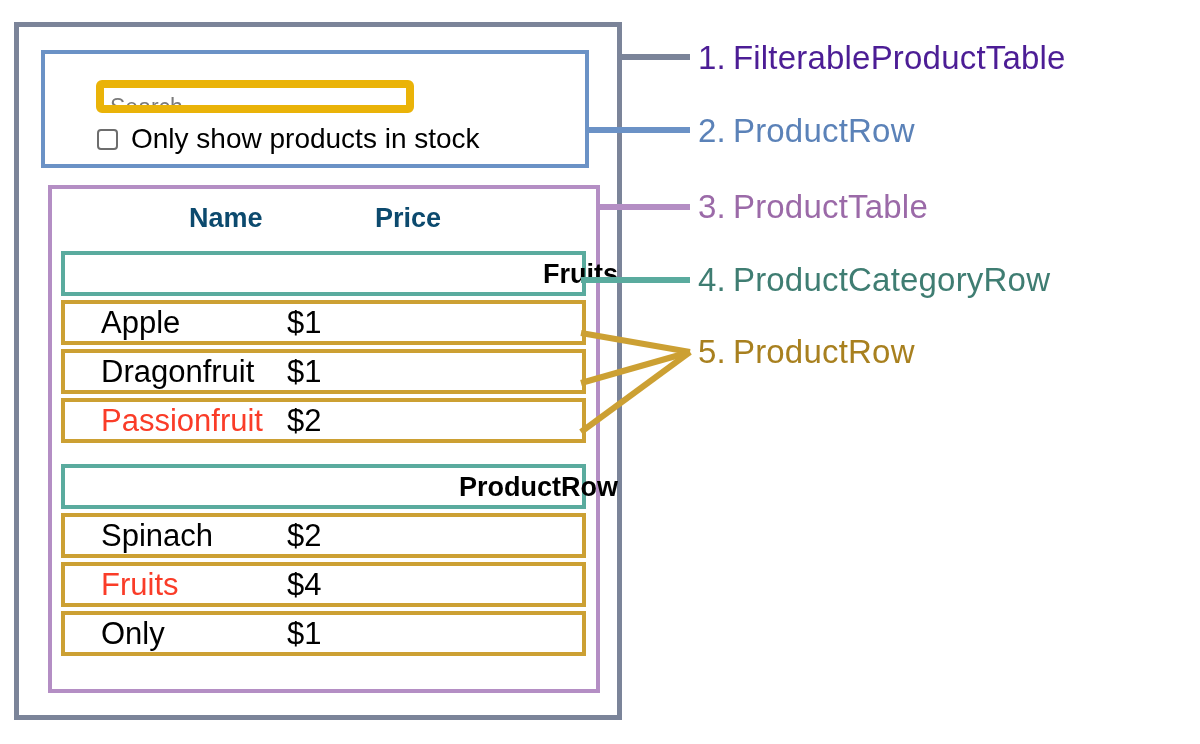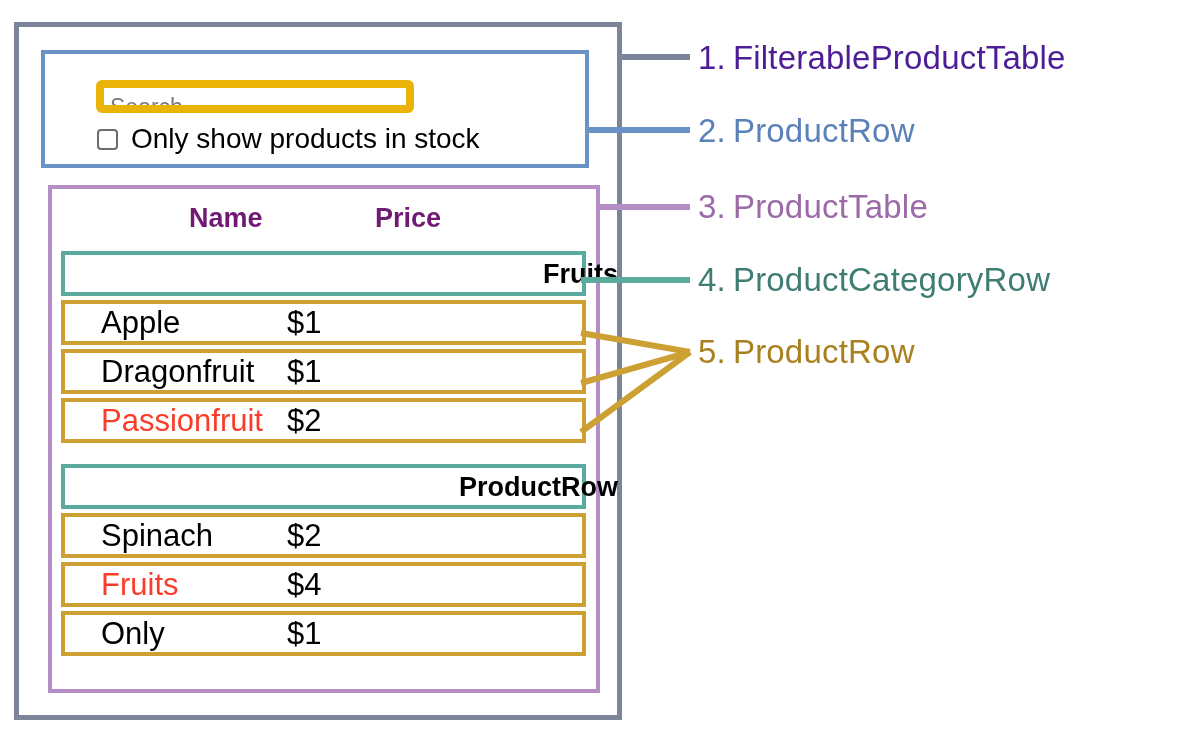--- a/index.html
+++ b/index.html
@@ -112,21 +112,21 @@
     left: 0;
     top: 12px;
     width: 100%;
     height: 42px;
   }
   .th {
     position: absolute;
     font-family: "Liberation Sans", sans-serif;
     font-size: 27px;
     font-weight: bold;
-    color: #701a75;
+    color: #0c4a6e;
     line-height: 34px;
     white-space: nowrap;
   }
   .th-name { left: 137px; }
   .th-price { left: 323px; }
 
   .rows {
     position: absolute;
     left: 9px;
     top: 62px;

